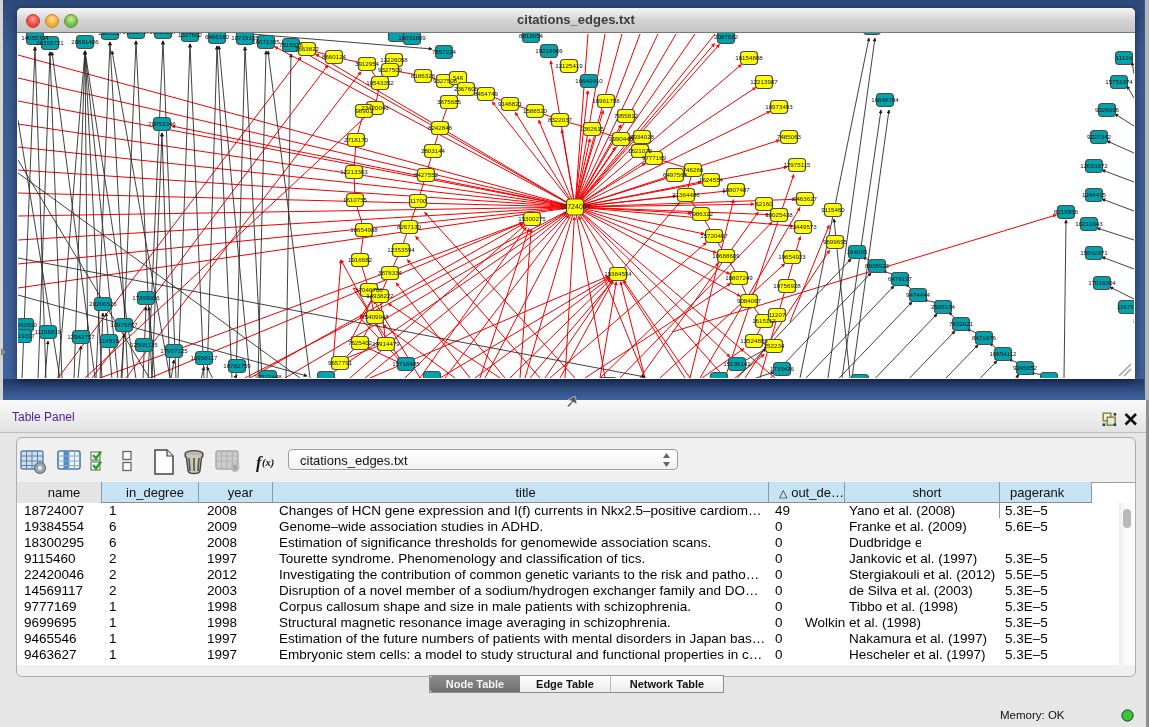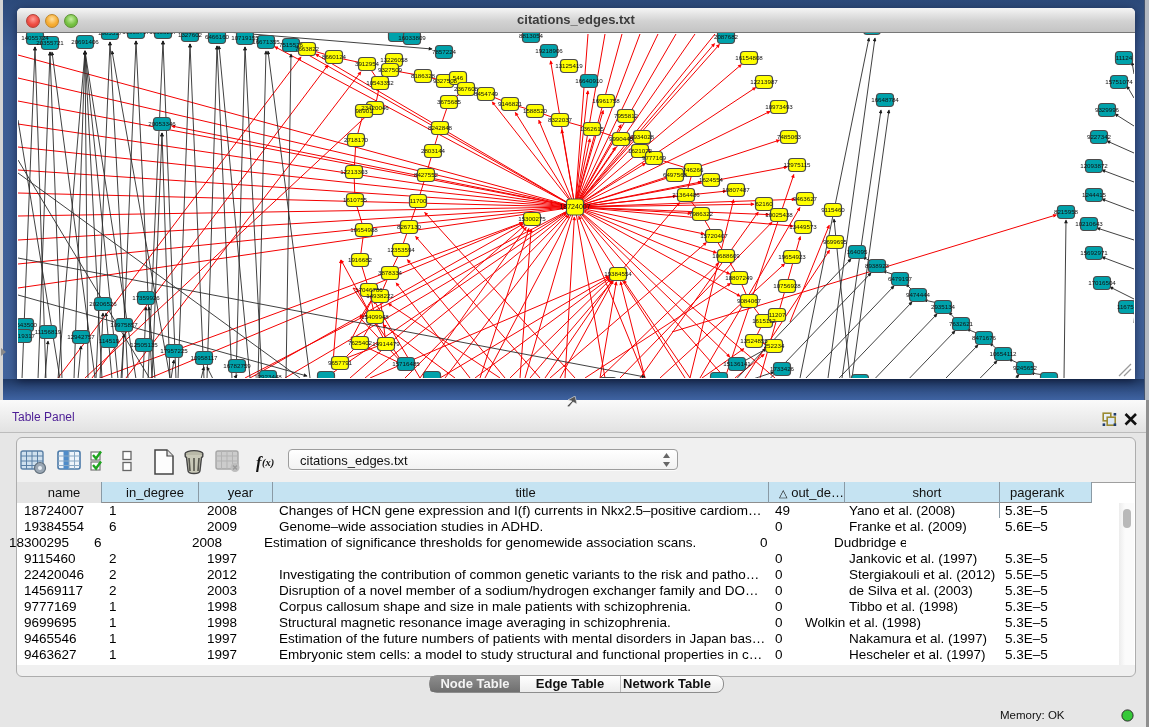--- a/index.html
+++ b/index.html
@@ -635,33 +635,34 @@
     </div>
 <div class="abs" style="left:17px;top:119px;width:1102px;height:16px;font-size:13.5px;color:#000;white-space:nowrap;overflow:hidden">
       <span class="abs" style="left:7px">19384554</span>
       <span class="abs" style="left:92px">6</span>
       <span class="abs" style="left:190px">2009</span>
       <span class="abs" style="left:262px">Genome–wide association studies in ADHD.</span>
       <span class="abs" style="left:758px">0</span>
       <span class="abs" style="left:832px">Franke et al. (2009)</span>
       <span class="abs" style="left:988px">5.6E–5</span>
     </div>
-<div class="abs" style="left:2px;top:135px;width:904px;height:16px;font-size:13.5px;color:#000;white-space:nowrap;overflow:hidden">
+<div class="abs" style="left:17px;top:135px;width:904px;height:16px;font-size:13.5px;color:#000;white-space:nowrap;overflow:hidden">
       <span class="abs" style="left:7px">18300295</span>
       <span class="abs" style="left:92px">6</span>
       <span class="abs" style="left:190px">2008</span>
       <span class="abs" style="left:262px">Estimation of significance thresholds for genomewide association scans.</span>
       <span class="abs" style="left:758px">0</span>
       <span class="abs" style="left:832px">Dudbridge et al. (2008)</span>
       <span class="abs" style="left:988px">5.9E–5</span>
     </div>
 <div class="abs" style="left:17px;top:151px;width:1102px;height:16px;font-size:13.5px;color:#000;white-space:nowrap;overflow:hidden">
       <span class="abs" style="left:7px">9115460</span>
       <span class="abs" style="left:92px">2</span>
       <span class="abs" style="left:190px">1997</span>
+      <span class="abs" style="left:262px">Tourette syndrome. Phenomenology and classification of tics.</span>
       <span class="abs" style="left:758px">0</span>
       <span class="abs" style="left:832px">Jankovic et al. (1997)</span>
       <span class="abs" style="left:988px">5.3E–5</span>
     </div>
 <div class="abs" style="left:17px;top:167px;width:1102px;height:16px;font-size:13.5px;color:#000;white-space:nowrap;overflow:hidden">
       <span class="abs" style="left:7px">22420046</span>
       <span class="abs" style="left:92px">2</span>
       <span class="abs" style="left:190px">2012</span>
       <span class="abs" style="left:262px">Investigating the contribution of common genetic variants to the risk and patho…</span>
       <span class="abs" style="left:758px">0</span>
@@ -710,23 +711,23 @@
       <span class="abs" style="left:190px">1997</span>
       <span class="abs" style="left:262px">Embryonic stem cells: a model to study structural and functional properties in c…</span>
       <span class="abs" style="left:758px">0</span>
       <span class="abs" style="left:832px">Hescheler et al. (1997)</span>
       <span class="abs" style="left:988px">5.3E–5</span>
     </div>
 
   <div class="abs" style="left:1119px;top:103px;width:15px;height:162px;background:linear-gradient(90deg,#ececec,#fbfbfb 40%,#fbfbfb)"></div>
   <div class="abs" style="left:1122.5px;top:109px;width:8px;height:19px;border-radius:4px;background:#b9b9b9"></div>
 
-  <div class="abs" style="left:429px;top:275px;width:295px;height:18px;border:1px solid #8d8d8d;border-radius:8px;background:linear-gradient(180deg,#ffffff,#ececec);font-size:13px;font-weight:bold;color:#111">
+  <div class="abs" style="left:429px;top:275px;width:295px;height:18px;border:1px solid #8d8d8d;border-radius:0;background:linear-gradient(180deg,#ffffff,#ececec);font-size:11px;font-weight:bold;color:#111">
     <div class="abs" style="left:0;top:0;width:90px;height:16px;border-radius:3px 0 0 3px;background:linear-gradient(180deg,#8d8d8d,#6f6f6f);color:#f4f4f4;text-align:center;line-height:16px">Node Table</div>
-    <div class="abs" style="left:90px;top:0;width:101px;height:16px;text-align:center;line-height:16px;border-right:1px solid #bbb">Edge Table</div>
+    <div class="abs" style="left:90px;top:0;width:91px;height:16px;text-align:center;line-height:16px;border-right:1px solid #bbb">Edge Table</div>
     <div class="abs" style="left:181px;top:0;width:112px;height:16px;text-align:center;line-height:16px">Network Table</div>
   </div>
 
   <div class="abs" style="left:1000px;top:309px;width:117px;text-align:left;font-size:11.5px;color:#111">Memory: OK</div>
   <svg class="abs" style="left:1121px;top:309px" width="13" height="13">
       <circle cx="6.5" cy="6.5" r="5.6" fill="#35c939" stroke="#2a2a2a" stroke-width="1"></circle>
     </svg>
 </div>
 
 <div class="abs" style="left:1px;top:348px;width:0;height:0;border-top:4px solid transparent;border-bottom:4px solid transparent;border-left:5px solid #8a8a8a"></div>

